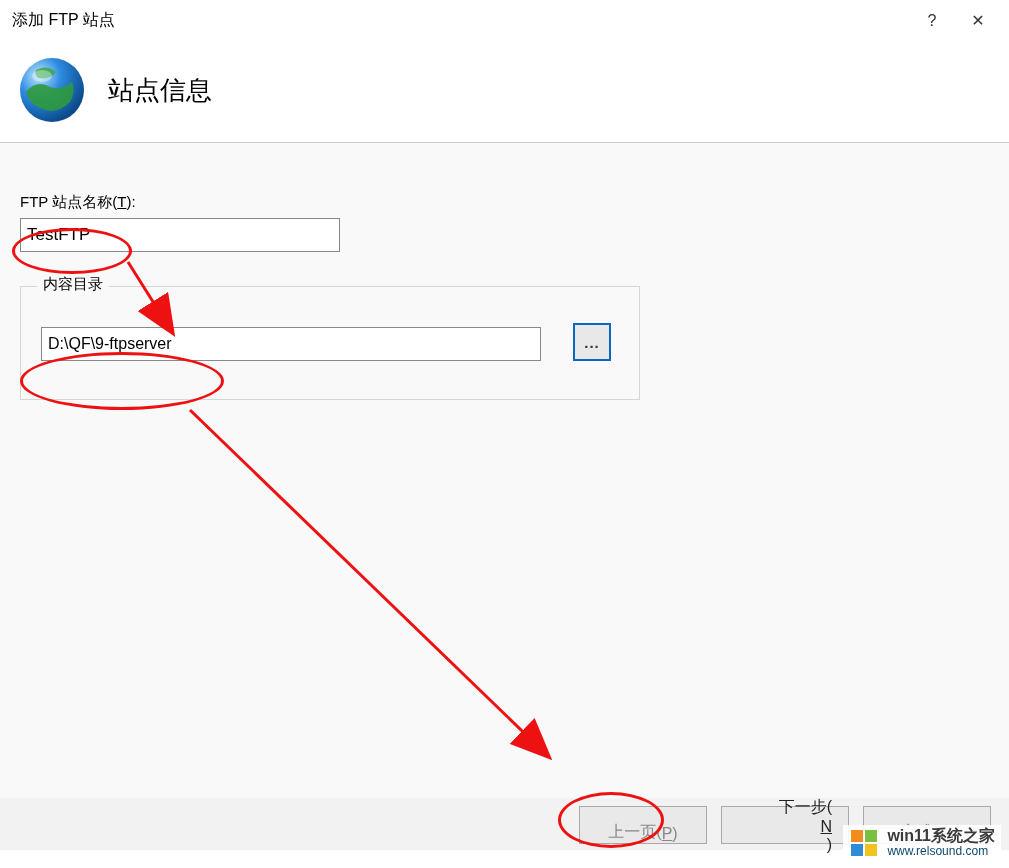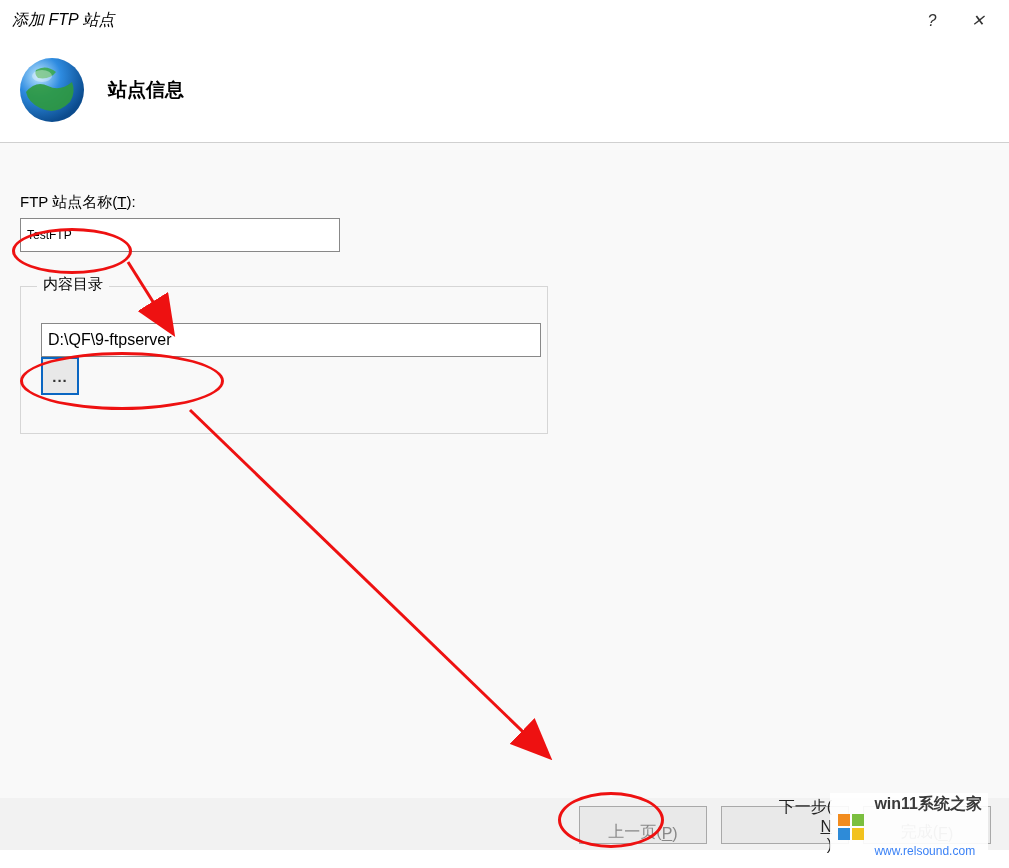--- a/index.html
+++ b/index.html
@@ -13,84 +13,82 @@
     height: 868px;
     overflow: hidden;
     position: relative;
   }
   .titlebar {
     display: flex;
     align-items: center;
     height: 42px;
     padding: 0 8px 0 12px;
     border-bottom: 1px solid #fff;
-    font-style: italic;
   }
   .titlebar .title { flex: 1; font-size: 16px; }
   .titlebar .ctrl {
     width: 46px;
     height: 42px;
     display: flex;
     align-items: center;
     justify-content: center;
     font-size: 16px;
     color: #333;
   }
   .header {
     display: flex;
     align-items: center;
     padding: 12px 16px 16px 16px;
     gap: 20px;
   }
   .globe-icon svg { display: block; }
-  .header .heading { font-size: 19px; font-weight: 700; }
+  .header .heading { font-size: 26px; font-weight: 400; }
   .content {
     padding: 50px 20px 20px 20px;
     background: #f9f9f9;
     height: 660px;
     border-top: 1px solid #d0d0d0;
     border-bottom: 1px solid #d0d0d0;
   }
   .label {
     font-size: 15px;
     margin-bottom: 6px;
     white-space: nowrap;
   }
   .underline { text-decoration: underline; }
   .text-input {
     width: 320px;
     height: 34px;
     border: 1px solid #888;
     padding: 4px 6px;
-    font-size: 12px;
+    font-size: 17px;
     font-family: Tahoma, Arial, sans-serif;
     background: #fff;
   }
   .fieldset {
     border: 1px solid #d6d6d6;
     margin-top: 34px;
-    width: 528px;
+    width: 620px;
     padding: 30px 20px 38px 20px;
     position: relative;
     background: #f9f9f9;
   }
   .fieldset .legend {
     position: absolute;
     top: -12px;
     left: 16px;
     padding: 0 6px;
     background: #f9f9f9;
     font-size: 15px;
   }
   .path-row {
     display: flex;
-    align-items: flex-start;
-    gap: 0;
+    align-items: flex-end;
+    gap: 32px;
     margin-top: 6px;
-    flex-direction: column;
   }
   .path-input {
     width: 500px;
     height: 34px;
     border: 1px solid #888;
     padding: 4px 6px;
     font-size: 16px;
     font-family: Tahoma, Arial, sans-serif;
     background: #fff;
   }
@@ -134,35 +132,35 @@
   .wiz-btn .hot { text-decoration: underline; }
 
   
   .anno { position: absolute; pointer-events: none; z-index: 50; }
   .ellipse { border: 3px solid #e11; border-radius: 50%; }
   .arrow-svg { position:absolute; top:0; left:0; }
 
   
   .watermark {
     position: absolute;
-    right: 21px;
+    right: 8px;
     bottom: 8px;
     display: flex;
     align-items: center;
     gap: 8px;
     background: rgba(255,255,255,0.9);
     padding: 2px 6px;
     z-index: 60;
   }
   .watermark .wm-logo svg { display:block; }
   .watermark .wm-text {
     display:flex; flex-direction:column; line-height:1.1;
   }
   .watermark .wm-cn { font-size: 16px; font-weight: 700; color: #3a3a3a; }
-  .watermark .wm-url { font-size: 12px; color: #3b82f6; margin-top: 32px; }
+  .watermark .wm-url { font-size: 12px; color: #0c4a6e; }
 </style>
 </head>
 <body>
 
 <div class="titlebar">
   <span class="title">添加 FTP 站点</span>
   <div class="ctrl">
       <span>?</span>
     </div>
   <div class="ctrl">

